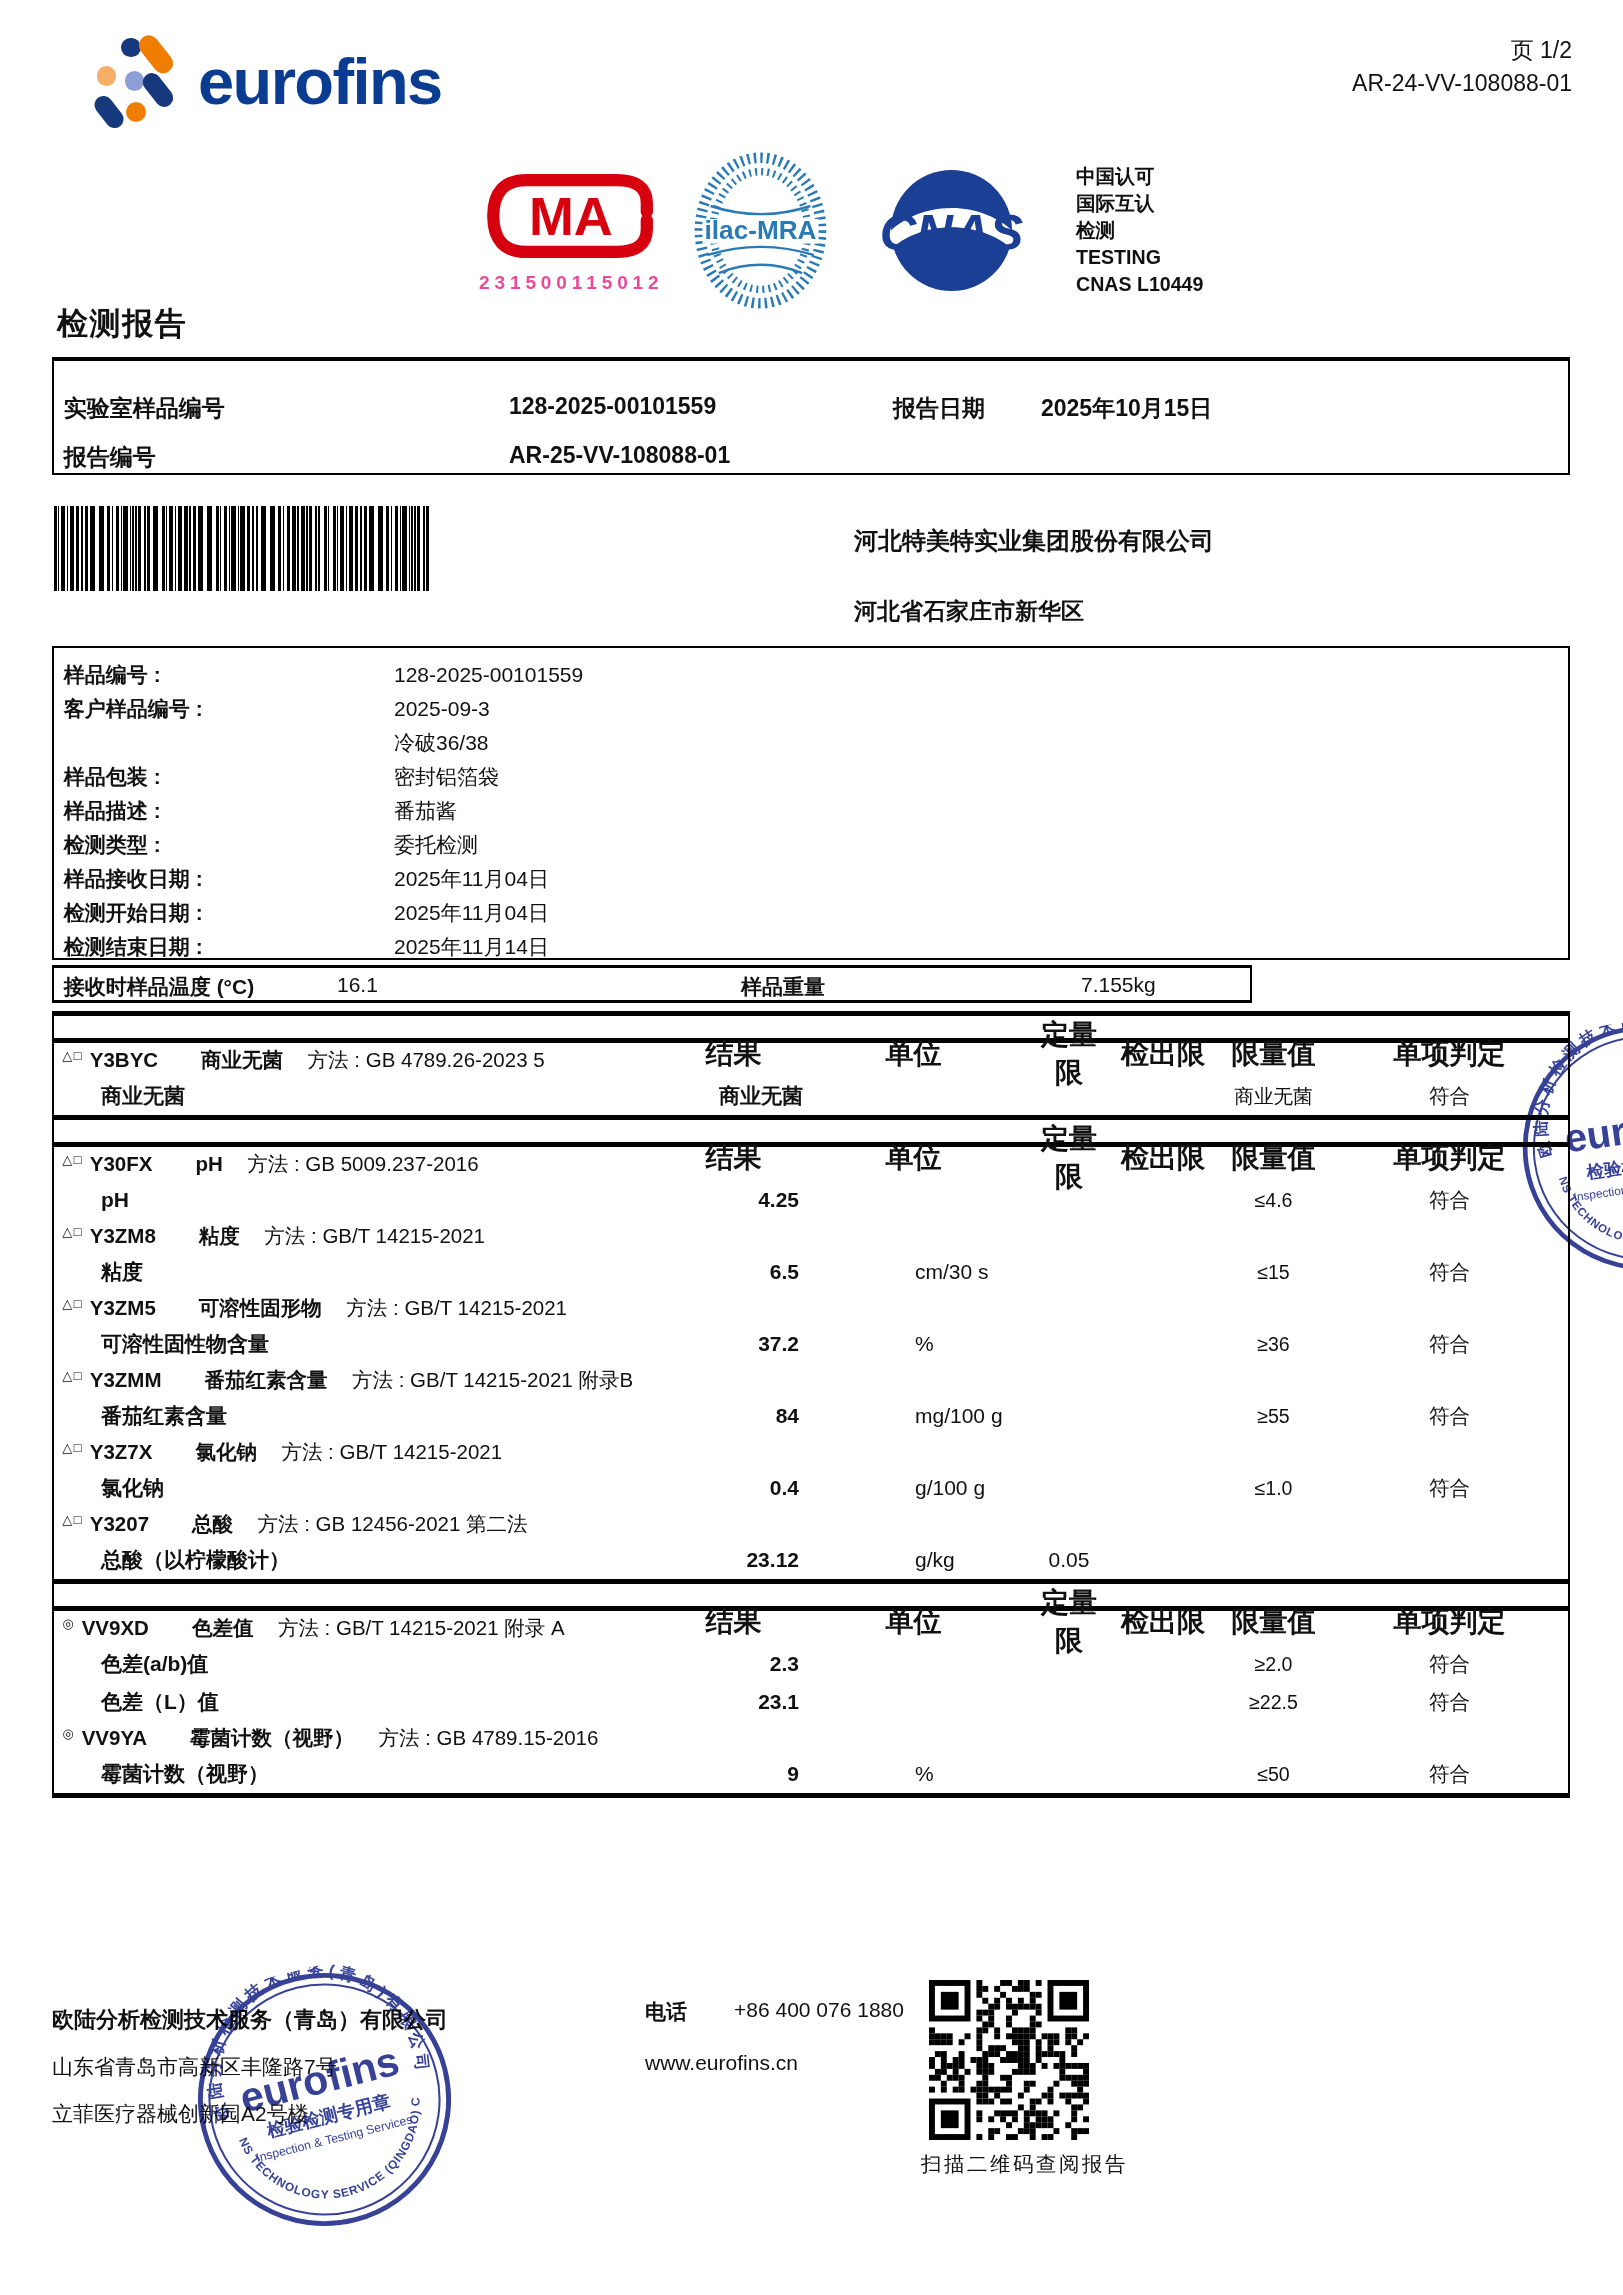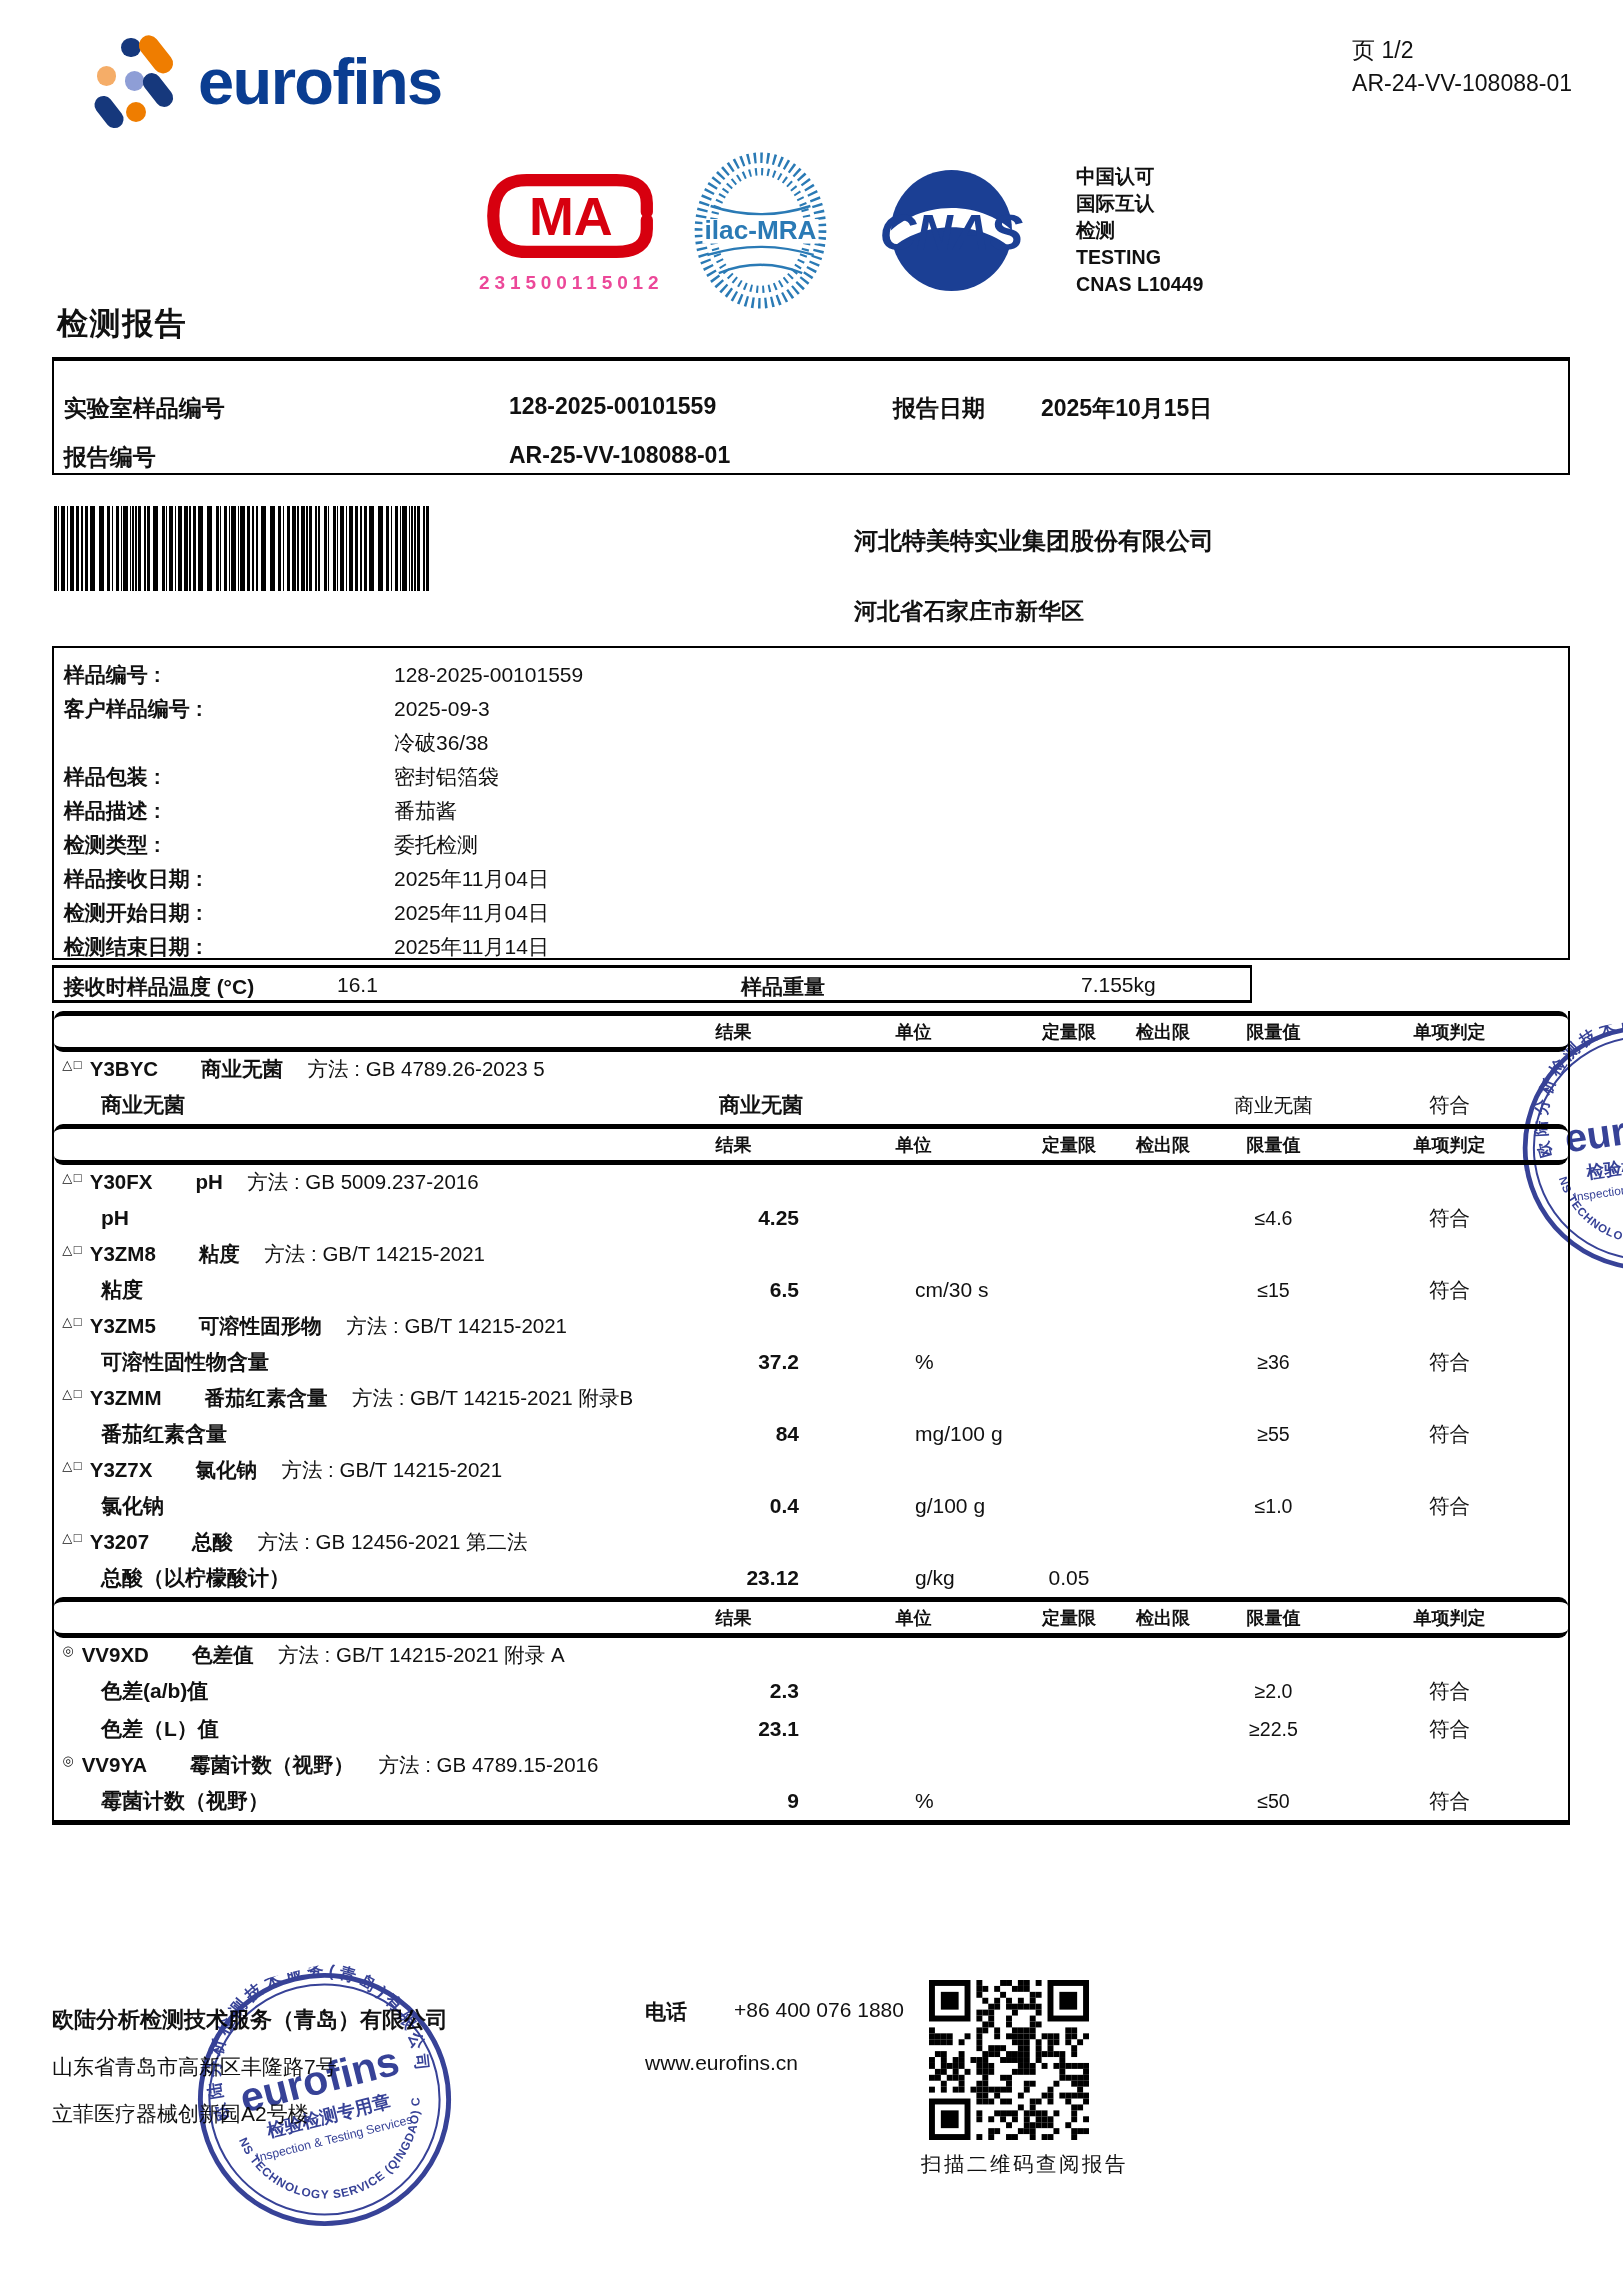--- a/index.html
+++ b/index.html
@@ -18,21 +18,21 @@
   .lm-peach  { background:#f5ad68; }
   .lm-lav    { background:#8e9ed6; }
   .d1 { left:26px; top:4.9px;  width:19.6px; height:19.6px; }
   .d2 { left:51px; top:0px;  width:19.6px; height:43px; transform:rotate(-38deg); }
   .d3 { left:1.6px;  top:33px; width:19.6px; height:19.6px; }
   .d4 { left:29.5px; top:38px; width:19.6px; height:19.6px; }
   .d5 { left:54px; top:38px; width:18px; height:38px; transform:rotate(-38deg); }
   .d6 { left:4.9px;  top:61px; width:18px; height:36px; transform:rotate(-38deg); }
   .d7 { left:31px; top:69px; width:19.6px; height:19.6px; }
   .logo-text { font-size:65px; font-weight:600; color:#0a3d91; letter-spacing:-1.6px; line-height:1; }
-  .page-info { position:absolute; right:51px; top:34px; text-align:left; font-size:23px; line-height:33px; }
+  .page-info { position:absolute; right:51px; top:34px; text-align:right; font-size:23px; line-height:33px; }
   
   .certs { position:absolute; left:479px; top:152px; display:flex; align-items:center; gap:28px; }
   .cma-block { text-align:left; }
   .cma-num { color:#ec4899; font-size:19px; font-weight:bold; letter-spacing:4.9px; margin-top:3.3px; }
   .accr { font-size:19.6px; line-height:27px; font-weight:bold; }
   
   .title { position:absolute; left:57px; top:303px; font-size:31px; font-weight:bold; letter-spacing:1.6px; }
   
   .box1 { position:absolute; left:52px; top:357px; width:1518px; height:118px; border:2.5px solid #000; border-top-width:4.1px; }
   .box1 .r { position:absolute; font-size:23px; font-weight:bold; white-space:nowrap;margin-top:12px; }
@@ -48,21 +48,21 @@
   .box2 { position:absolute; left:52px; top:646px; width:1518px; height:314px; border:2.5px solid #000; padding:9.8px 0 0 0; }
   .s-row { display:flex; font-size:21px; }
   .s-label { width:340px; padding-left:9.8px; font-weight:bold; line-height:34px; }
   .s-vals  { line-height:34px; }
   
   .box3 { position:absolute; left:52px; top:965px; width:1200px; height:38px; border:2.5px solid #000; border-top-width:3.3px; border-bottom-width:3.3px; }
   .box3 span { position:absolute; top:4.9px; font-size:21px; white-space:nowrap; }
   
   .rtable { position:absolute; left:52px; top:1011px; width:1518px; border-left:2.5px solid #000; border-right:2.5px solid #000; border-bottom:5.7px solid #000; }
   .grid7 { display:grid; grid-template-columns:614px 131px 229px 82px 106px 115px 1fr; align-items:center; }
-  .hband { border-top:5.7px solid #000; border-bottom:5.7px solid #000; height:41px; font-size:18px; font-weight:bold;border-radius:9px; }
+  .hband { border-top:5.7px solid #000; border-bottom:5.7px solid #000; height:32px; font-size:28px; font-weight:bold; }
   .hband div { text-align:center; }
   .m-line { height:34px; display:flex; align-items:center; font-size:20.5px; padding-left:8.2px; white-space:nowrap; }
   .m-pre  { font-size:13px; margin-right:6.5px; transform:translateY(-4.9px); letter-spacing:1.6px; }
   .m-code { font-weight:bold; margin-right:43px; }
   .m-name { font-weight:bold; margin-right:24.5px; }
   .r-row { height:38px; font-size:21px; }
   .c-name   { padding-left:47px; font-weight:bold; white-space:nowrap; }
   .c-result { text-align:right; font-weight:bold; white-space:nowrap; }
   .c-result.left { text-align:left; padding-left:51px; }
   .c-unit   { padding-left:116px; white-space:nowrap; }

